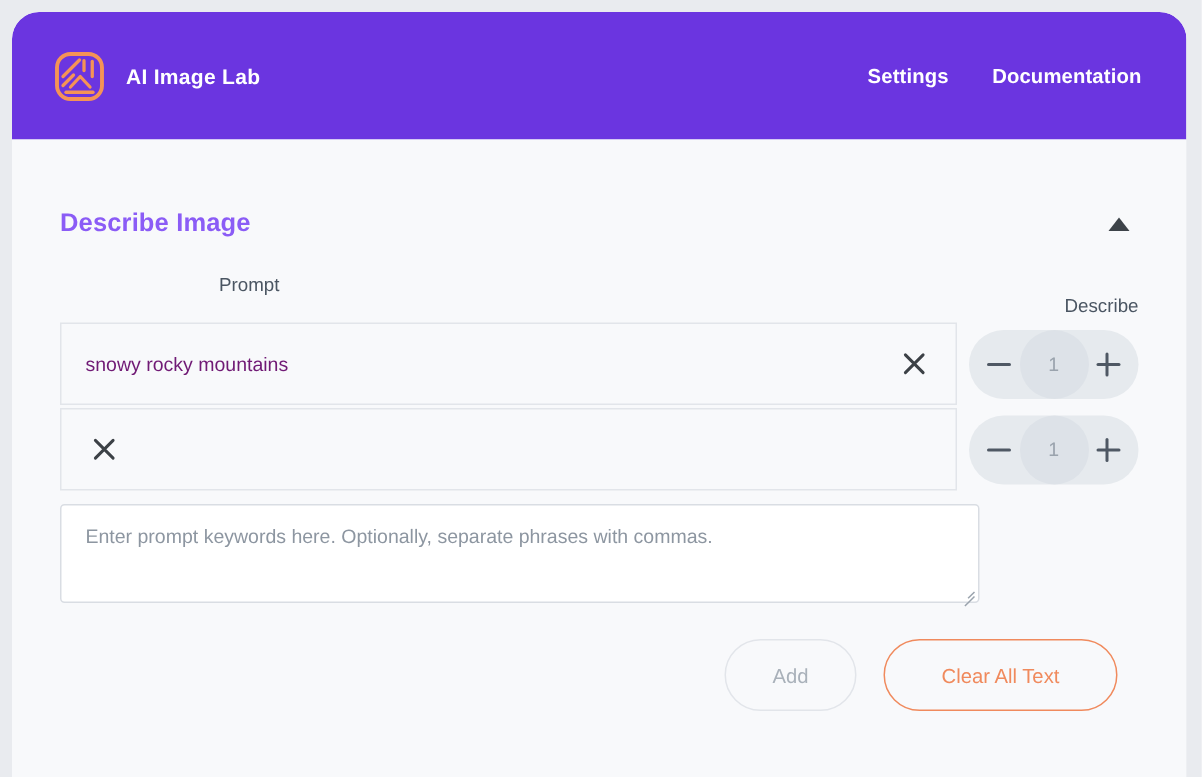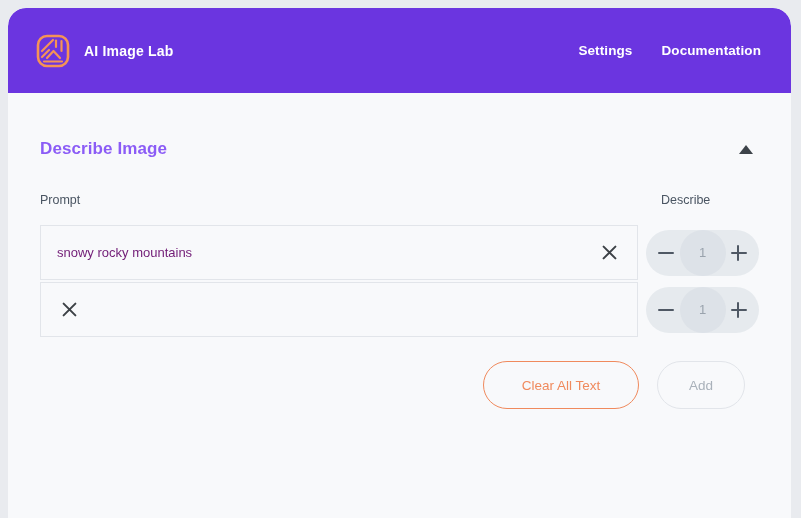--- a/index.html
+++ b/index.html
@@ -121,23 +121,23 @@
     width: 0;
     height: 0;
     border-left: 7px solid transparent;
     border-right: 7px solid transparent;
     border-bottom: 9px solid #3d4349;
   }
 
   
   .col-labels {
     display: flex;
-    align-items: flex-start;
+    align-items: flex-end;
     height: 22px;
-    margin-top: 10px;
+    flex-direction: column;
   }
   .col-label {
     font-size: 12.5px;
     color: #4a5562;
     font-weight: normal;
   }
   .col-label.prompt-col { width: 613px; }
   .col-label.priority-col { padding-left: 8px; }
 
   
@@ -419,24 +419,31 @@
             <div class="stepper">
               <button class="step-btn minus"></button>
               <div class="step-value">1</div>
               <button class="step-btn plus"></button>
             </div>
           </div>
         </div>
 
       </div>
 
+      <div class="ta-wrap">
+        <textarea class="new-prompt-box" placeholder="Enter prompt keywords here. Optionally, separate phrases with commas." style=""></textarea>
+        <span class="resize-grip">
+            <i></i>
+            <i></i>
+          </span>
+      </div>
 
       <div class="actions">
+        <button class="btn btn-add">Add</button>
         <button class="btn btn-clear">Clear All Text</button>
-        <button class="btn btn-add">Add</button>
       </div>
 
     </div>
   </div>
 
   <div class="scrollbar-track">
     <div class="scrollbar-thumb"></div>
   </div>
 
 </div>

